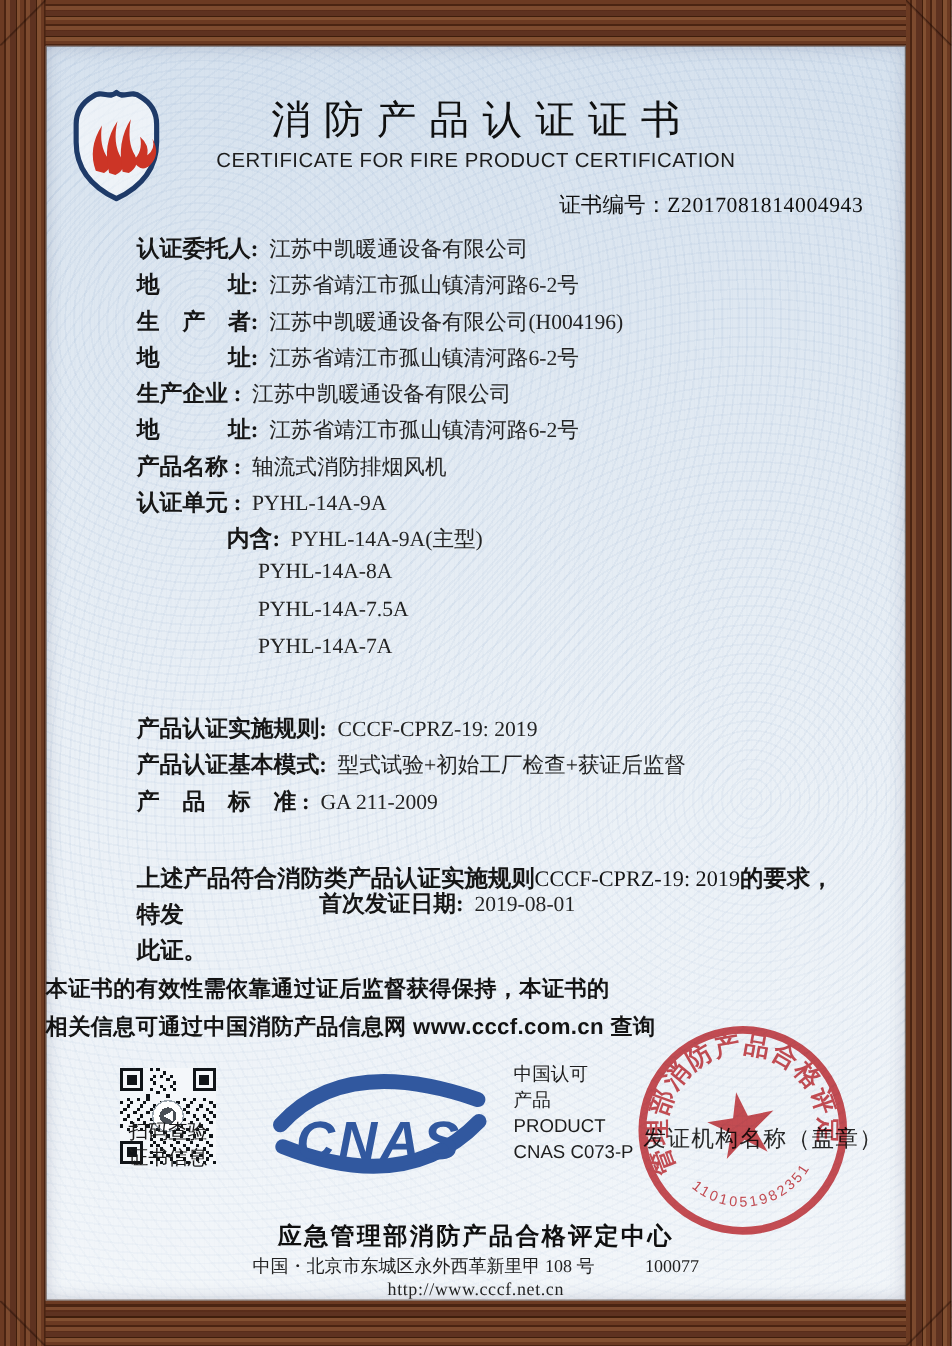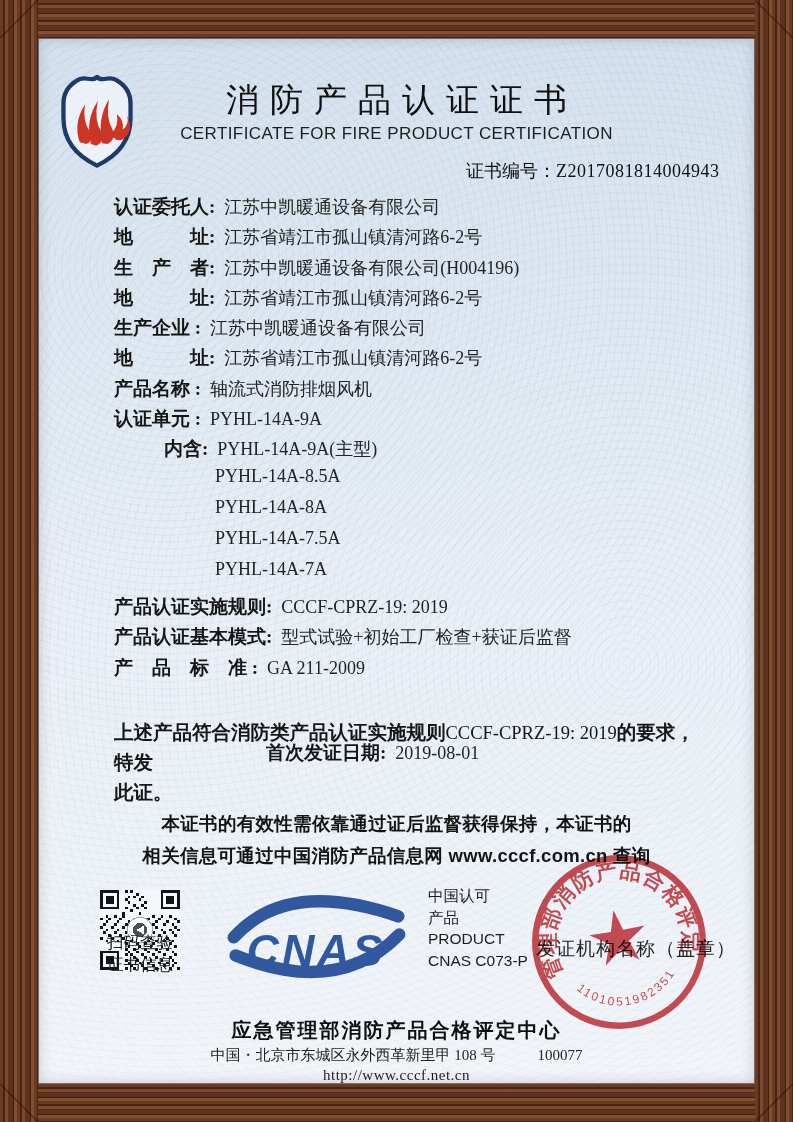--- a/index.html
+++ b/index.html
@@ -57,21 +57,21 @@
   .val{font-size:18px;color:var(--value_ink);margin-left:9px;}
   .sec-models{left:177px;top:428px;}
   .sec-models .row{height:31px;font-size:18px;color:var(--value_ink);}
   .sec-rules{left:76px;top:556px;}
   .sec-rules .row{height:30.3px;}
   .sec-statement{left:76px;top:644px;width:596px;font-size:19.5px;font-weight:bold;line-height:30px;color:var(--ink);margin-top:36px;}
   .sec-statement .plain{font-weight:normal;font-size:18.5px;}
   .sec-first{left:228px;top:702px;white-space:nowrap;}
   .sec-issue{left:76px;top:733px;white-space:nowrap;}
   .gap{display:inline-block;width:26px;}
-  .sec-para{left:0;right:0;top:770px;text-align:center;font-size:18.5px;line-height:32px;
+  .sec-para{left:0;right:0;top:770px;text-align:left;font-size:18.5px;line-height:32px;
     color:#141414;font-weight:600;font-family:"Liberation Sans","DejaVu Sans",sans-serif;letter-spacing:.3px;}
 
   
   .qr{left:62px;top:852px;width:80px;height:80px;}
   .qr-cap{left:44px;top:894px;width:116px;text-align:center;font-size:16.5px;line-height:22px;color:#1a1a1a;}
   .cnas-logo{left:186px;top:842px;width:184px;height:110px;}
   .cnas-lines{left:390px;top:847px;font-size:15.5px;line-height:21.5px;color:#1c1c1c;
     font-family:"Liberation Sans","DejaVu Sans",sans-serif;}
   .seal{left:489px;top:812px;width:184px;height:184px;transform:rotate(-10deg);
     opacity:.88;mix-blend-mode:multiply;z-index:3;}
@@ -112,25 +112,24 @@
 
     <div class="abs sec-fields">
       <div class="row"><span class="lbl">认证委托人:</span><span class="val">江苏中凯暖通设备有限公司</span></div>
       <div class="row"><span class="lbl">地　　　址:</span><span class="val">江苏省靖江市孤山镇清河路6-2号</span></div>
       <div class="row"><span class="lbl">生　产　者:</span><span class="val">江苏中凯暖通设备有限公司(H004196)</span></div>
       <div class="row"><span class="lbl">地　　　址:</span><span class="val">江苏省靖江市孤山镇清河路6-2号</span></div>
       <div class="row"><span class="lbl">生产企业 :</span><span class="val">江苏中凯暖通设备有限公司</span></div>
       <div class="row"><span class="lbl">地　　　址:</span><span class="val">江苏省靖江市孤山镇清河路6-2号</span></div>
       <div class="row"><span class="lbl">产品名称 :</span><span class="val">轴流式消防排烟风机</span></div>
       <div class="row"><span class="lbl">认证单元 :</span><span class="val">PYHL-14A-9A</span></div>
-      <div class="row"><span class="lbl" style="margin-left:50px">内含:</span><span class="val">PYHL-14A-9A(主型)</span></div>
+      <div class="row"><span class="lbl" style="margin-left:75px">内含:</span><span class="val">PYHL-14A-9A(主型)</span></div>
     </div>
 
     <div class="abs sec-models">
-      <div class="row">PYHL-14A-8.5A</div>
       <div class="row">PYHL-14A-8A</div>
       <div class="row">PYHL-14A-7.5A</div>
       <div class="row">PYHL-14A-7A</div>
     </div>
 
     <div class="abs sec-rules">
       <div class="row"><span class="lbl">产品认证实施规则:</span><span class="val">CCCF-CPRZ-19: 2019</span></div>
       <div class="row"><span class="lbl">产品认证基本模式:</span><span class="val">型式试验+初始工厂检查+获证后监督</span></div>
       <div class="row"><span class="lbl">产　品　标　准 :</span><span class="val">GA 211-2009</span></div>
     </div>

